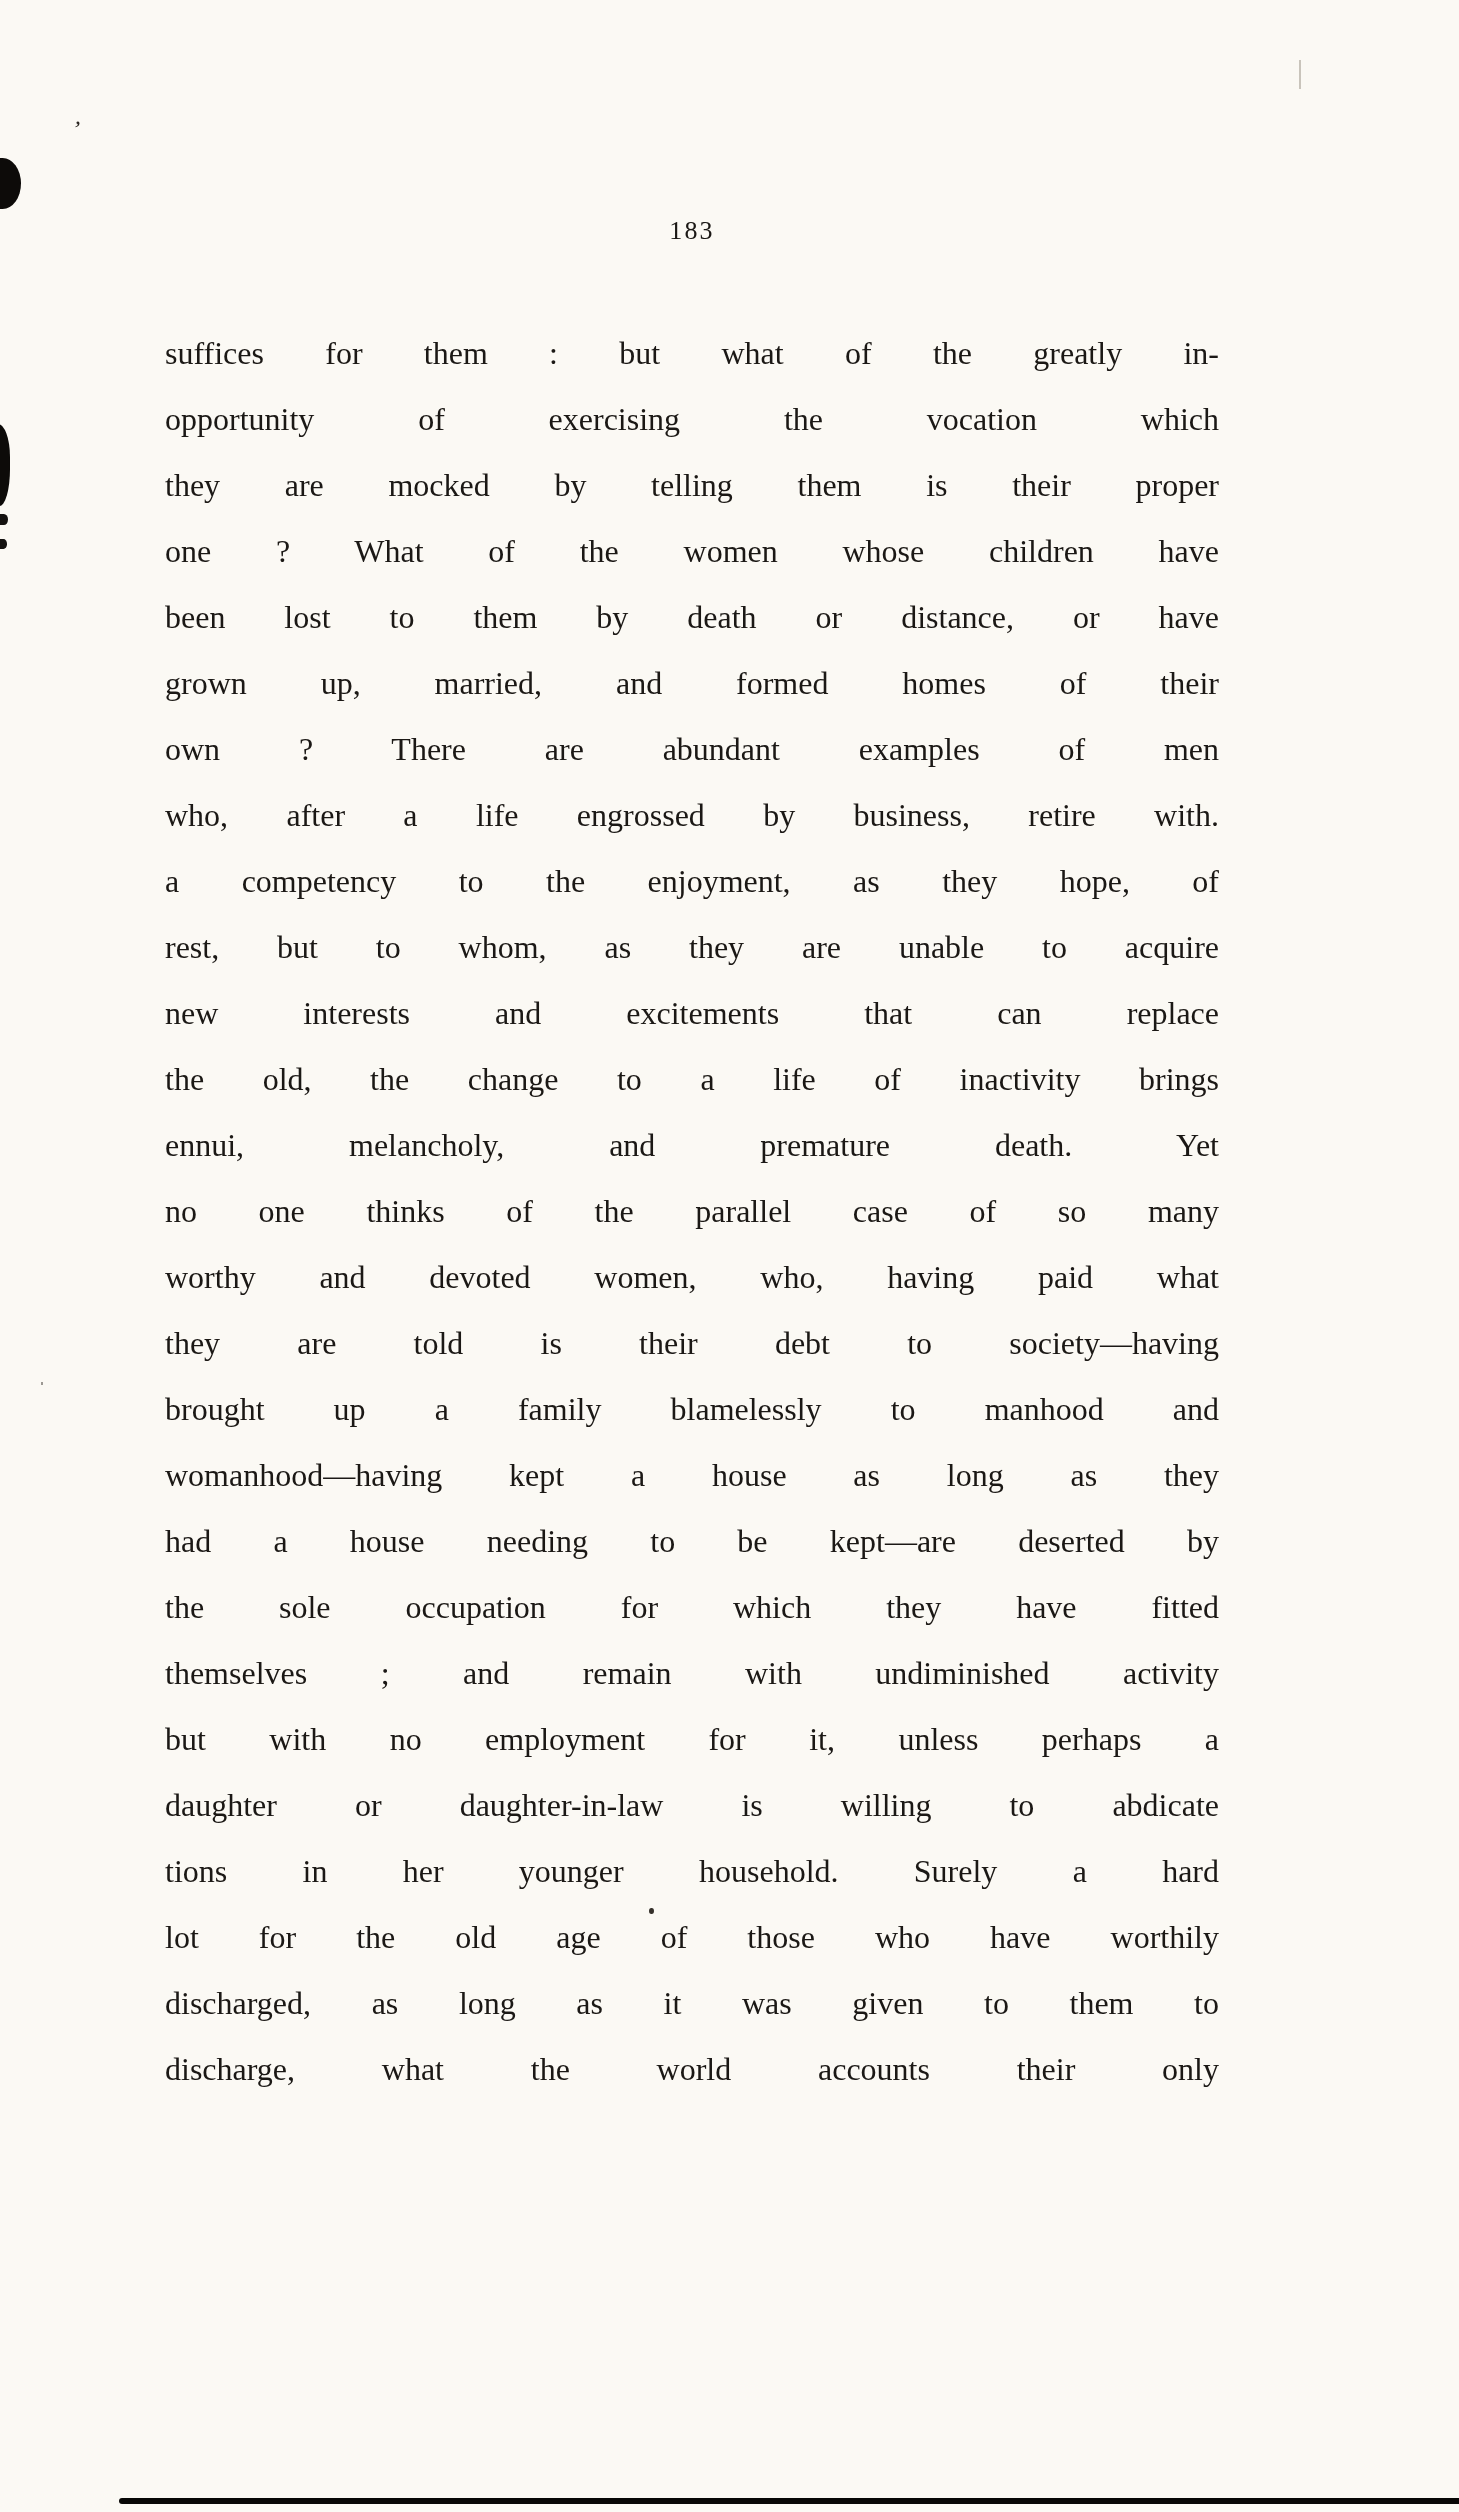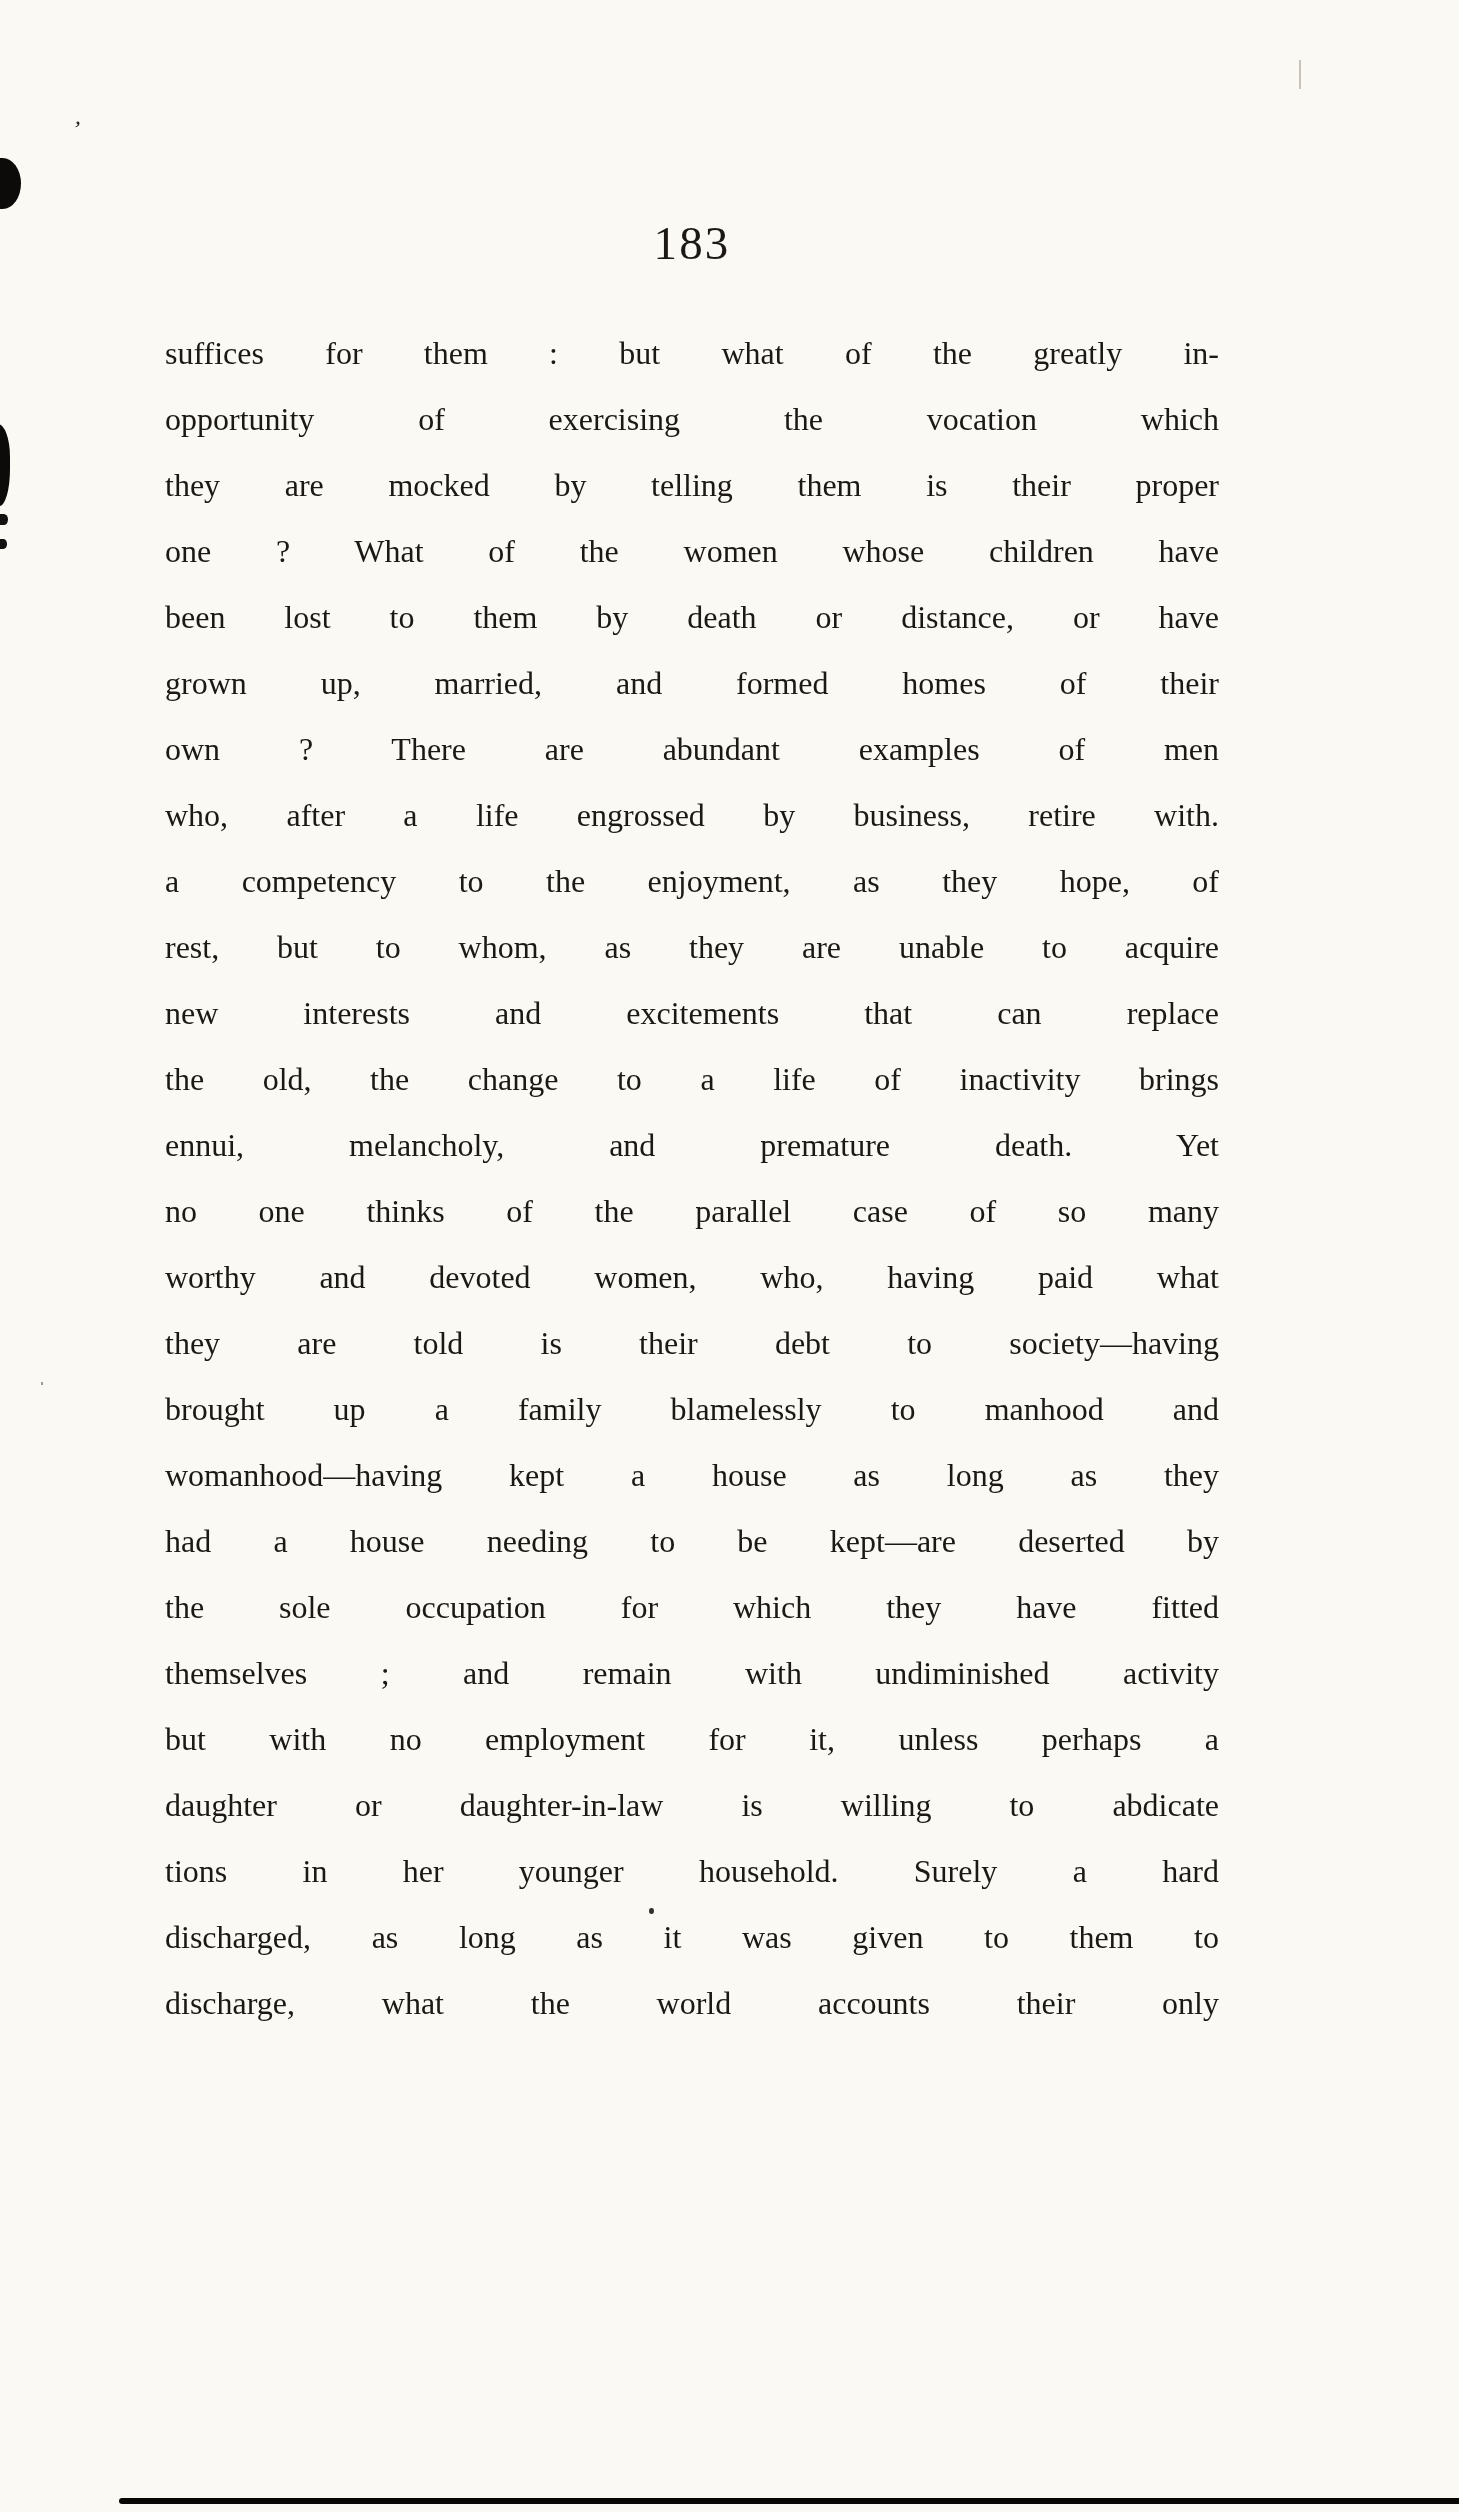--- a/index.html
+++ b/index.html
@@ -18,21 +18,21 @@
     overflow: hidden;
     font-family: "Liberation Serif", serif;
     color: var(--ink);
   }
   .page-number {
     position: absolute;
     top: 216px;
     left: 165px;
     width: 1054px;
     text-align: center;
-    font-size: 47px;
+    font-size: 26px;
     letter-spacing: 2.1px;
   }
   .text-block {
     position: absolute;
     top: 320px;
     left: 165px;
     width: 1054px;
     font-size: 32px;
     line-height: 66px;
   }
@@ -136,20 +136,21 @@
     <div class="line">worthy and devoted women, who, having paid what</div>
     <div class="line">they are told is their debt to society—having</div>
     <div class="line">brought up a family blamelessly to manhood and</div>
     <div class="line">womanhood—having kept a house as long as they</div>
     <div class="line">had a house needing to be kept—are deserted by</div>
     <div class="line">the sole occupation for which they have fitted</div>
     <div class="line">themselves ; and remain with undiminished activity</div>
     <div class="line">but with no employment for it, unless perhaps a</div>
     <div class="line">daughter or daughter-in-law is willing to abdicate</div>
     <div class="line">tions in her younger household.  Surely a hard</div>
+    <div class="line">lot for the old age of those who have worthily</div>
     <div class="line">discharged, as long as it was given to them to</div>
     <div class="line">discharge, what the world accounts their only</div>
   </div>
 
 <span class="artifact apostrophe-mark">’</span>
 
 <div class="artifact edge-blob-top"></div>
 
 <div class="artifact edge-fragment"></div>
 

